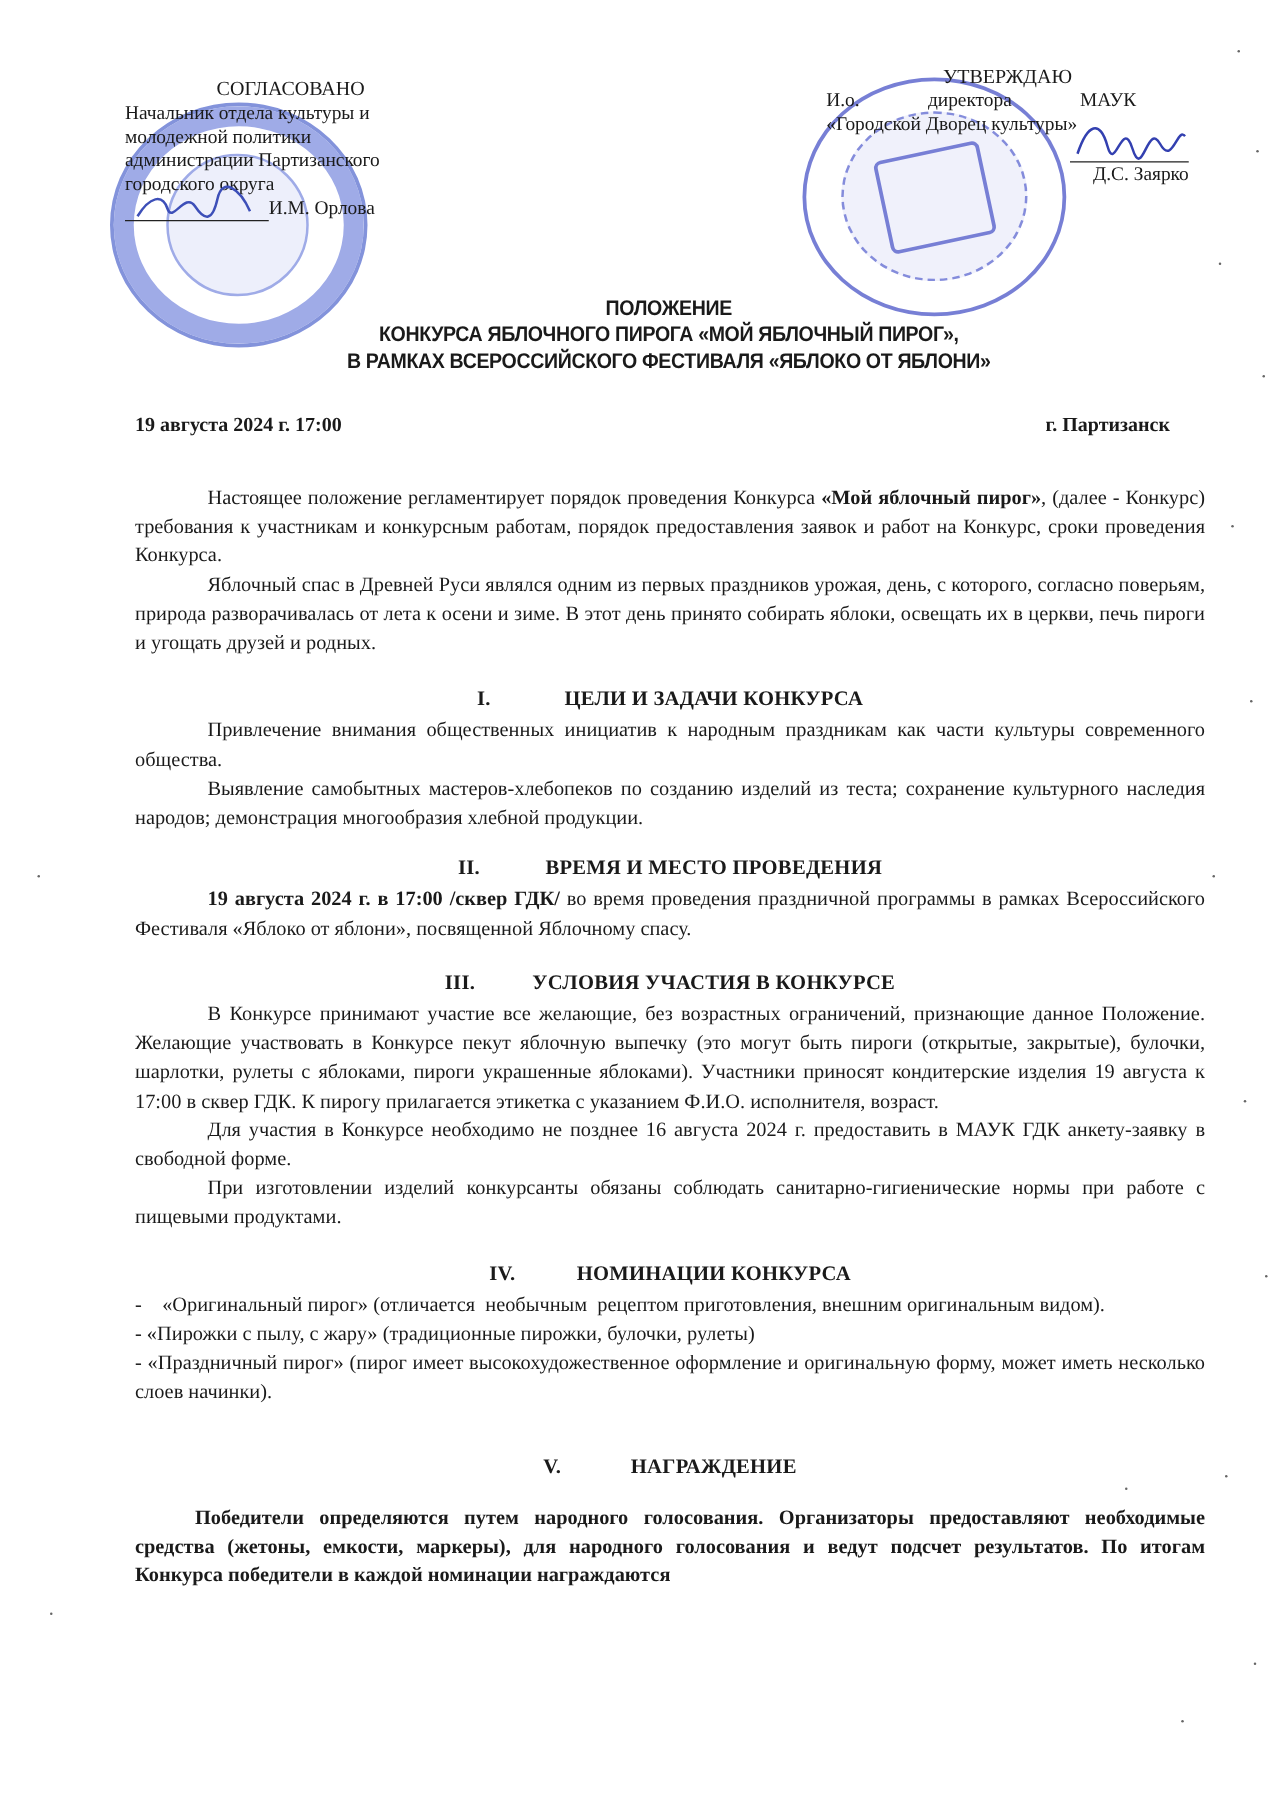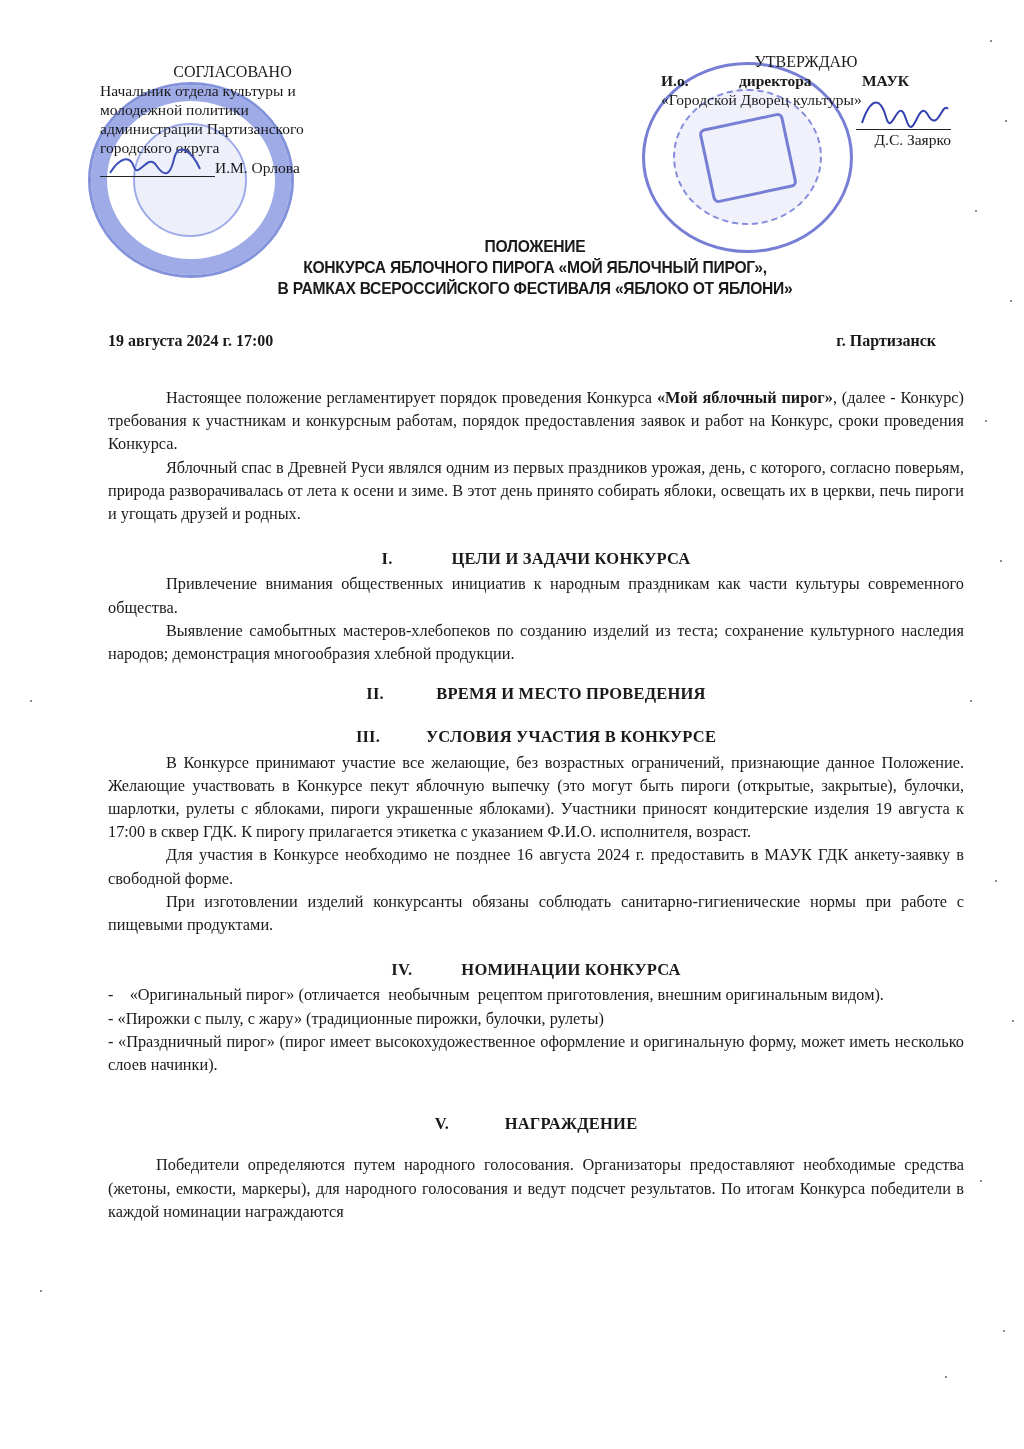--- a/index.html
+++ b/index.html
@@ -14,21 +14,21 @@
     .stamp-right { left: 642px; top: 62px; width: 205px; height: 185px;
       border: 3px solid #4a55c8; }
     .stamp-right .inner { position: absolute; left: 28px; top: 24px; width: 145px; height: 132px;
       border-radius: 50%; border: 2px dashed #5b66d0; background: rgba(90,100,210,0.12); }
     .stamp-right .core { position: absolute; left: 60px; top: 55px; width: 80px; height: 70px;
       border: 3px solid #4a55c8; transform: rotate(-12deg); border-radius: 6px; }
     .approval { position: absolute; font-size: 15.5px; line-height: 19px; z-index: 2; }
     .approval .head { text-align: center; font-size: 16px; }
     .approval-left { left: 100px; top: 62px; width: 265px; }
     .approval-right { left: 661px; top: 52px; width: 290px; }
-    .justify-line { display: flex; justify-content: space-between; font-weight: bold; }
+    .justify-line { display: flex; justify-content: space-between; }
     .title { position: absolute; left: 100px; width: 870px; top: 236px; text-align: center;
       font-weight: bold; font-family: "Liberation Sans", "DejaVu Sans", sans-serif; font-stretch: condensed;
       font-size: 17px; line-height: 21px; letter-spacing: -0.3px; transform: scaleX(0.92); }
     .date-line { position: absolute; left: 108px; top: 332px; width: 828px; display: flex; justify-content: space-between;
       font-weight: bold; font-size: 16px; }
     .content { position: absolute; left: 108px; top: 386px; width: 856px; font-size: 16.3px; line-height: 23.2px; }
     .content p { margin: 0; text-align: justify; text-indent: 58px; }
     .section-title { text-align: center; font-weight: bold; font-size: 16.5px; margin: 17px 0 2px 0; letter-spacing: 0.2px; }
     .section-title .num { display: inline-block; width: 70px; text-align: left; }
     .bold { font-weight: bold; }
@@ -47,21 +47,21 @@
       <div class="inner"></div>
       <div class="core"></div>
     </div>
 
   <div class="approval approval-left">
     <div class="head">СОГЛАСОВАНО</div>
     <div>Начальник отдела культуры и</div>
     <div>молодежной политики</div>
     <div>администрации Партизанского</div>
     <div>городского округа</div>
-    <div style="display:flex; align-items:center; height:20px;">
+    <div style="display:flex; align-items:flex-start; height:20px;">
       <div style="width:115px; height:19px; border-bottom:1px solid #222; position:relative;">
         <svg width="115" height="30" style="position:absolute; left:0; top:-10px;">
           <path d="M10 26 C20 10, 30 8, 34 20 S48 6, 56 18 S70 30, 74 12 S92 4, 100 22" stroke="#3d4fb8" stroke-width="2" fill="none"></path>
         </svg>
       </div>
       <span>И.М. Орлова</span>
     </div>
   </div>
 
   <div class="approval approval-right">
@@ -95,33 +95,34 @@
 
   <div class="content">
     <p><span>Настоящее положение регламентирует порядок проведения Конкурса </span><span class="bold">«Мой яблочный пирог»</span><span>, (далее - Конкурс) требования к участникам и конкурсным работам, порядок предоставления заявок и работ на Конкурс, сроки проведения Конкурса.</span></p>
     <p>Яблочный спас в Древней Руси являлся одним из первых праздников урожая, день, с которого, согласно поверьям, природа разворачивалась от лета к осени и зиме. В этот день принято собирать яблоки, освещать их в церкви, печь пироги и угощать друзей и родных.</p>
 
     <div class="section-title" style="margin-top:22px;"><span class="num">I.</span><span>ЦЕЛИ И ЗАДАЧИ КОНКУРСА</span></div>
     <p>Привлечение внимания общественных инициатив к народным праздникам как части культуры современного общества.</p>
     <p>Выявление самобытных мастеров-хлебопеков по созданию изделий из теста; сохранение культурного наследия народов; демонстрация многообразия хлебной продукции.</p>
 
     <div class="section-title"><span class="num">II.</span><span>ВРЕМЯ И МЕСТО ПРОВЕДЕНИЯ</span></div>
+    <p><span class="bold">19 августа 2024 г. в 17:00 /сквер ГДК/</span><span> во время проведения праздничной программы в рамках Всероссийского Фестиваля «Яблоко от яблони», посвященной Яблочному спасу.</span></p>
 
     <div class="section-title" style="margin-top:20px;"><span class="num">III.</span><span>УСЛОВИЯ УЧАСТИЯ В КОНКУРСЕ</span></div>
     <p>В Конкурсе принимают участие все желающие, без возрастных ограничений, признающие данное Положение.  Желающие участвовать в Конкурсе пекут яблочную выпечку (это могут быть пироги (открытые, закрытые), булочки, шарлотки, рулеты с яблоками, пироги украшенные яблоками). Участники приносят кондитерские изделия 19 августа к 17:00 в сквер ГДК. К пирогу прилагается этикетка с указанием Ф.И.О. исполнителя, возраст.</p>
     <p>Для участия в Конкурсе необходимо не позднее 16 августа 2024 г. предоставить в МАУК ГДК анкету-заявку в свободной форме.</p>
     <p>При изготовлении изделий конкурсанты обязаны соблюдать санитарно-гигиенические нормы при работе с пищевыми продуктами.</p>
 
     <div class="section-title" style="margin-top:22px;"><span class="num">IV.</span><span>НОМИНАЦИИ КОНКУРСА</span></div>
     <p class="list-item" style="text-indent:0; white-space:pre-wrap;font-family:Liberation Serif, serif;">-    «Оригинальный пирог» (отличается  необычным  рецептом приготовления, внешним оригинальным видом).</p>
     <p class="list-item" style="text-indent:0;">- «Пирожки с пылу, с жару» (традиционные  пирожки, булочки, рулеты)</p>
     <p class="list-item" style="text-indent:0;">- «Праздничный пирог» (пирог имеет высокохудожественное оформление и оригинальную форму, может иметь несколько слоев начинки).</p>
 
     <div class="section-title" style="margin-top:36px; margin-bottom:18px;"><span class="num">V.</span><span>НАГРАЖДЕНИЕ</span></div>
-    <p style="text-indent:48px; padding-left:0;">Победители определяются путем народного голосования. Организаторы предоставляют необходимые средства (жетоны, емкости, маркеры), для народного голосования и ведут подсчет результатов. По итогам Конкурса победители в каждой номинации награждаются</p>
+    <p style="text-indent:48px; padding-left:0;font-weight:bold;">Победители определяются путем народного голосования. Организаторы предоставляют необходимые средства (жетоны, емкости, маркеры), для народного голосования и ведут подсчет результатов. По итогам Конкурса победители в каждой номинации награждаются</p>
   </div>
 
   <div class="specks">
     <span style="left:990px;top:40px"></span>
       <span style="left:1005px;top:120px"></span>
       <span style="left:975px;top:210px"></span>
     <span style="left:1010px;top:300px"></span>
       <span style="left:985px;top:420px"></span>
       <span style="left:1000px;top:560px"></span>
     <span style="left:970px;top:700px"></span>

